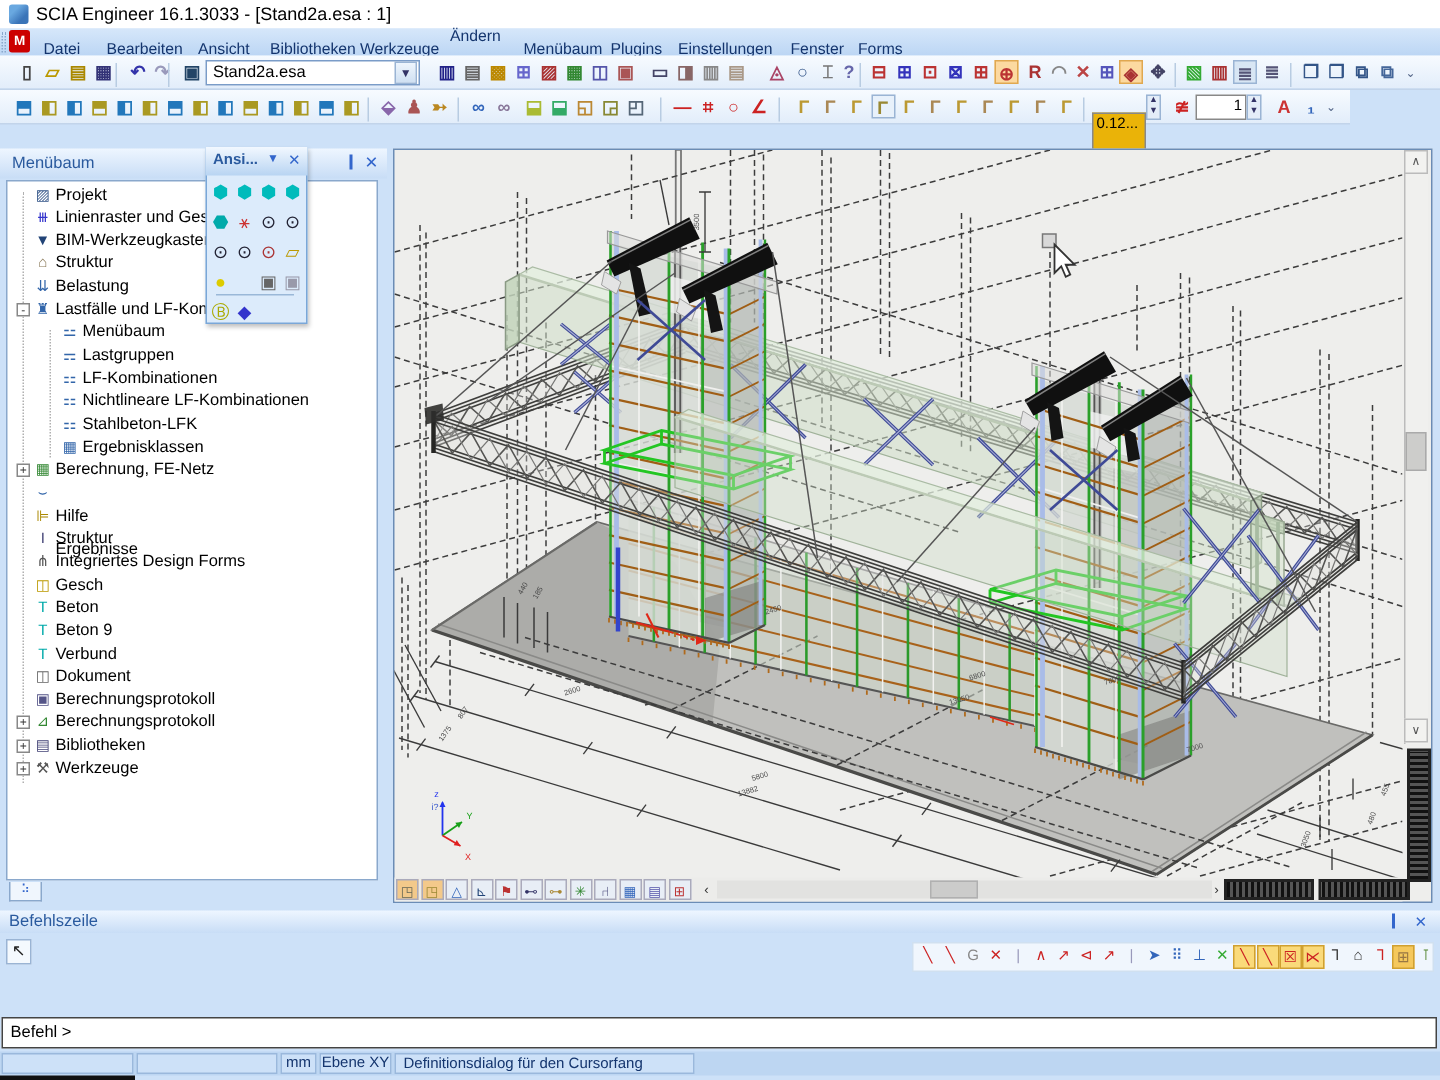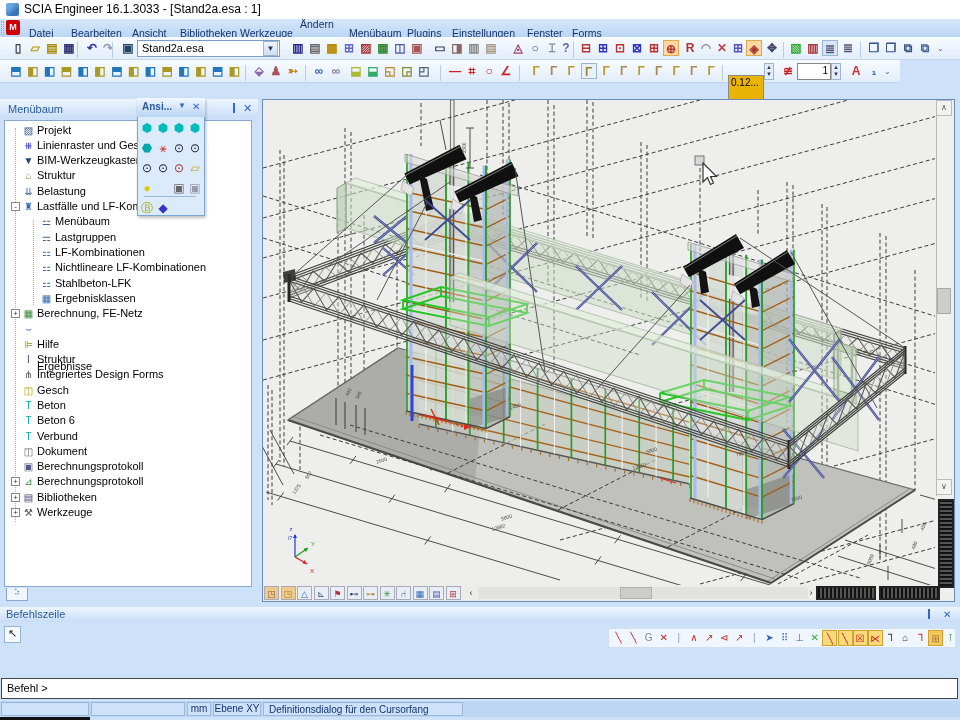--- a/index.html
+++ b/index.html
@@ -211,21 +211,21 @@
 <div style="position:absolute;left:4px;top:382.6px;width:246px;height:15.3px;">
     <span style="position:absolute;left:18px;top:1px;width:13px;height:13px;font-size:10px;line-height:13px;text-align:center;color:#b90;">◫</span>
     <span style="position:absolute;left:33px;top:1px;" class="tree">Gesch</span>
   </div>
 <div style="position:absolute;left:4px;top:397.9px;width:246px;height:15.3px;">
     <span style="position:absolute;left:18px;top:1px;width:13px;height:13px;font-size:10px;line-height:13px;text-align:center;color:#0aa;">T</span>
     <span style="position:absolute;left:33px;top:1px;" class="tree">Beton</span>
   </div>
 <div style="position:absolute;left:4px;top:413.2px;width:246px;height:15.3px;">
     <span style="position:absolute;left:18px;top:1px;width:13px;height:13px;font-size:10px;line-height:13px;text-align:center;color:#0aa;">T</span>
-    <span style="position:absolute;left:33px;top:1px;" class="tree">Beton 6</span>
+    <span style="position:absolute;left:33px;top:1px;" class="tree">Beton 9</span>
   </div>
 <div style="position:absolute;left:4px;top:428.5px;width:246px;height:15.3px;">
     <span style="position:absolute;left:18px;top:1px;width:13px;height:13px;font-size:10px;line-height:13px;text-align:center;color:#0aa;">T</span>
     <span style="position:absolute;left:33px;top:1px;" class="tree">Verbund</span>
   </div>
 <div style="position:absolute;left:4px;top:443.8px;width:246px;height:15.3px;">
     <span style="position:absolute;left:18px;top:1px;width:13px;height:13px;font-size:10px;line-height:13px;text-align:center;color:#666;">◫</span>
     <span style="position:absolute;left:33px;top:1px;" class="tree">Dokument</span>
   </div>
 <div style="position:absolute;left:4px;top:459.1px;width:246px;height:15.3px;">

